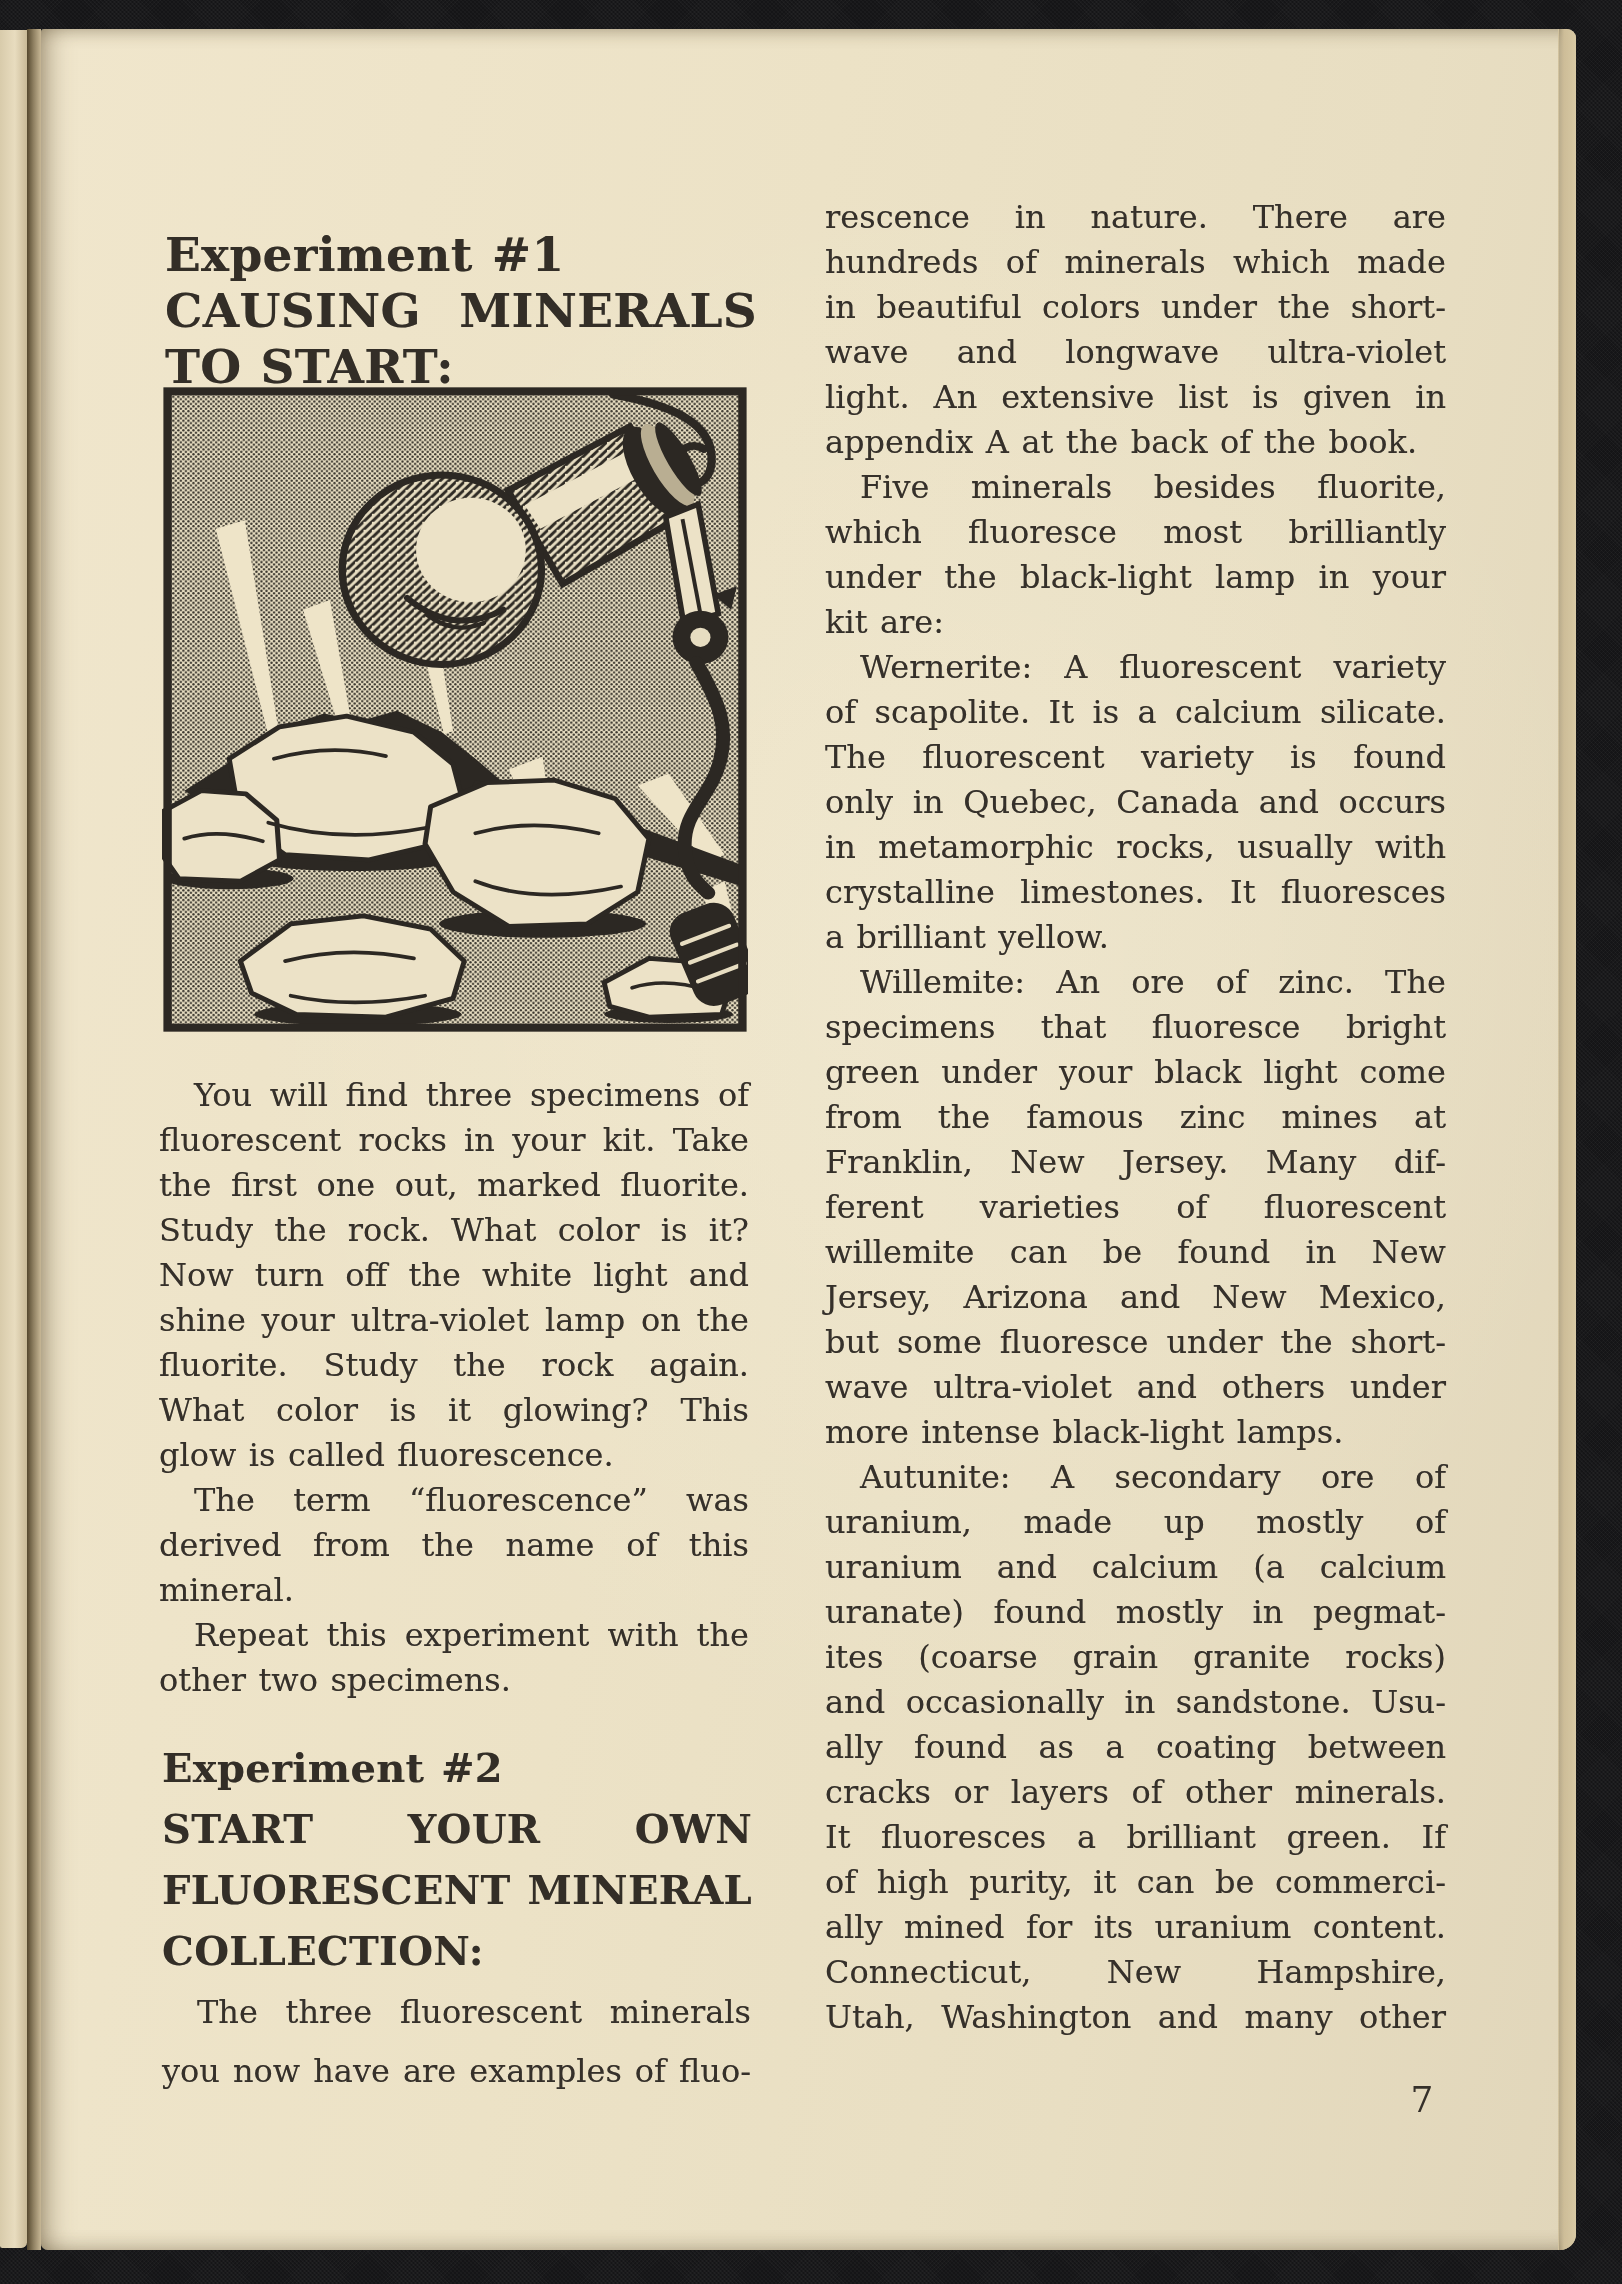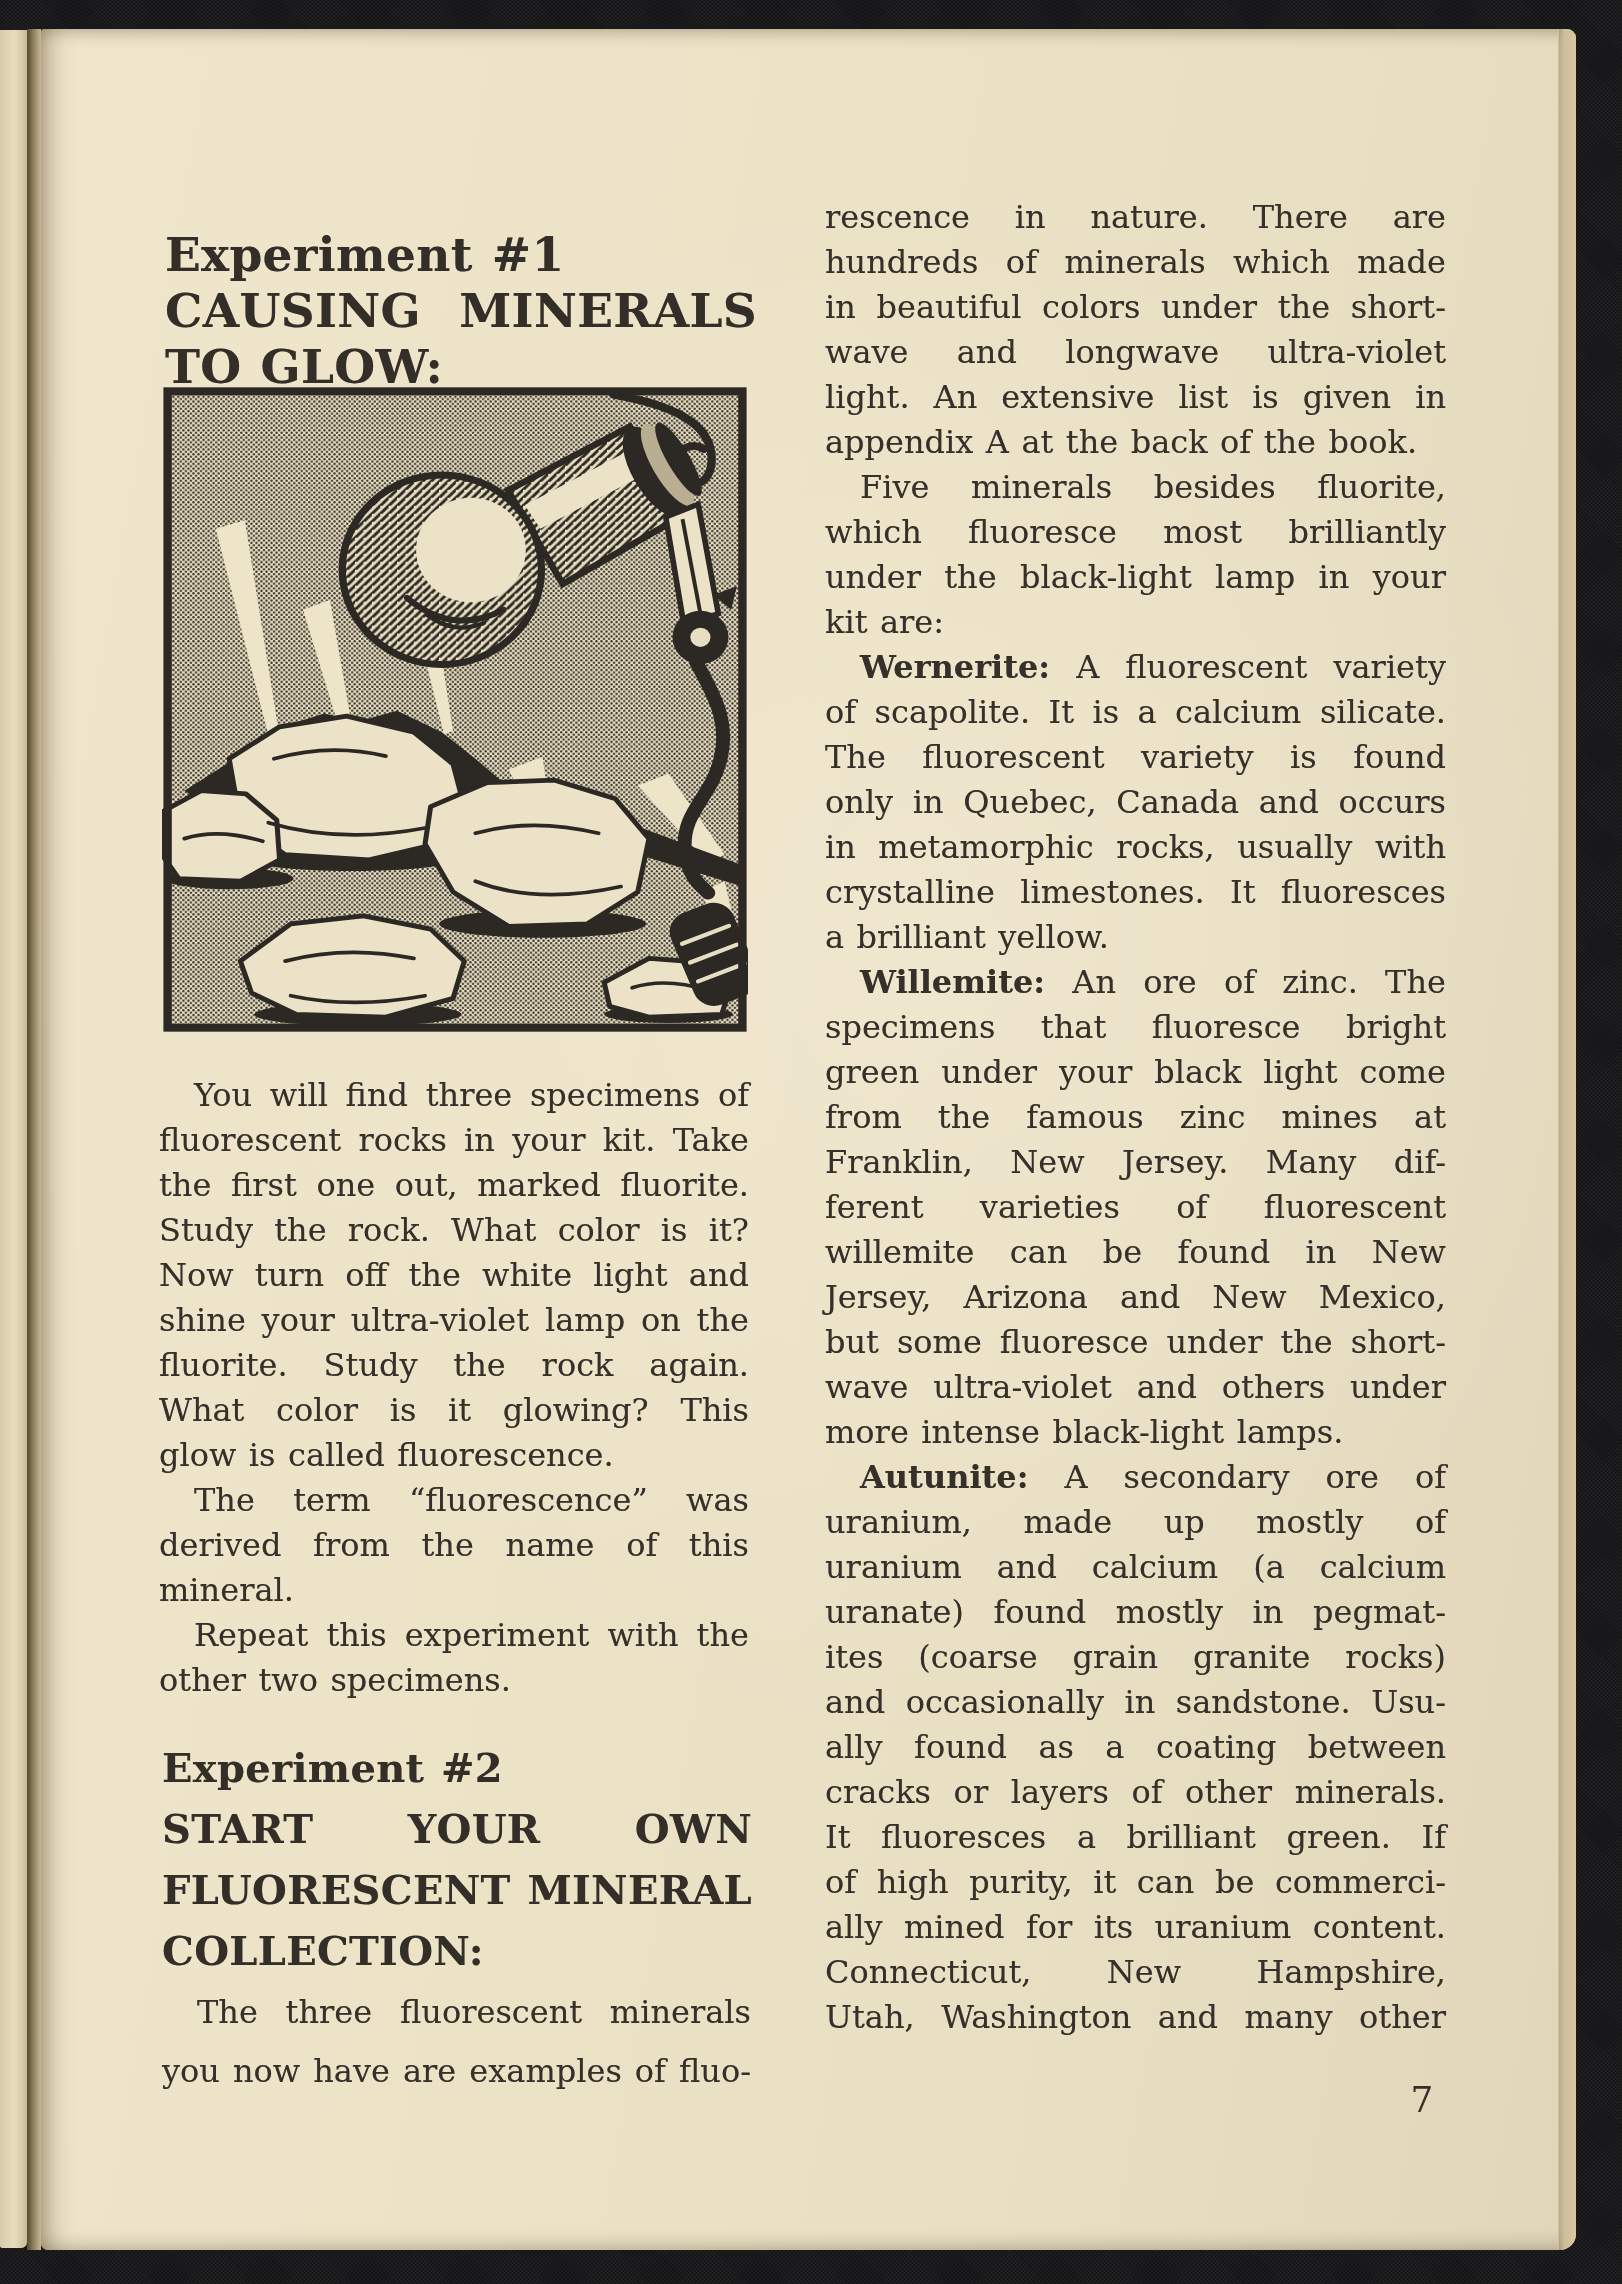--- a/index.html
+++ b/index.html
@@ -41,21 +41,21 @@
     background:linear-gradient(90deg,rgba(148,132,99,.55) 0%, #cdbd98 30%, #d8c9a4 100%);
     border-radius:0 9px 16px 0;
   }
   .col-block{position:absolute;color:#35302a;text-shadow:0 0 0.6px rgba(53,48,42,.35)}
   .ln{
     text-align:justify;text-align-last:justify;
     word-spacing:2.3px;white-space:normal;
   }
   .ln.last{text-align-last:left}
   .ln.ind{text-indent:35px}
-  .ln b{font-weight:700}
+  .ln b{font-weight:400}
   .body-text{font-size:32px;line-height:45px;font-weight:400}
   .heading-1,.heading-2{font-weight:700;letter-spacing:0.3px;color:#332e27}
   .heading-1{font-size:47px;line-height:56px}
   .heading-2{font-size:40px;line-height:61px}
   .loose{line-height:59px}
   .page-number{
     position:absolute;left:1347px;top:2050px;width:68px;
     font-size:36px;color:#35302a;text-align:center;
   }
   .figure-wrap{position:absolute;left:121px;top:357px;width:586px;height:647px}
@@ -67,21 +67,21 @@
 <div class="backdrop-texture"></div>
 <div class="under-page"></div>
 <div class="gutter-shadow"></div>
 
 <div class="page">
   <div class="page-vignette"></div>
   <div class="page-cut-edge"></div>
 
   <div class="col-block heading-1" style="left:124px;top:198px;width:592px">
       <div class="ln last">Experiment #1</div>
-      <div class="ln last">CAUSING MINERALS TO GLOW:</div>
+      <div class="ln last">CAUSING MINERALS TO START:</div>
     </div>
 
   <div class="figure-wrap">
     <svg viewBox="0 0 1047 1215" preserveAspectRatio="none">
       <defs>
         <pattern id="ht" width="9" height="9" patternUnits="userSpaceOnUse">
           <rect width="9" height="9" fill="#e7ddc1"></rect>
           <circle cx="2.2" cy="2.2" r="2.15" fill="#3a362e"></circle>
           <circle cx="6.7" cy="6.7" r="2.15" fill="#3a362e"></circle>
         </pattern>

